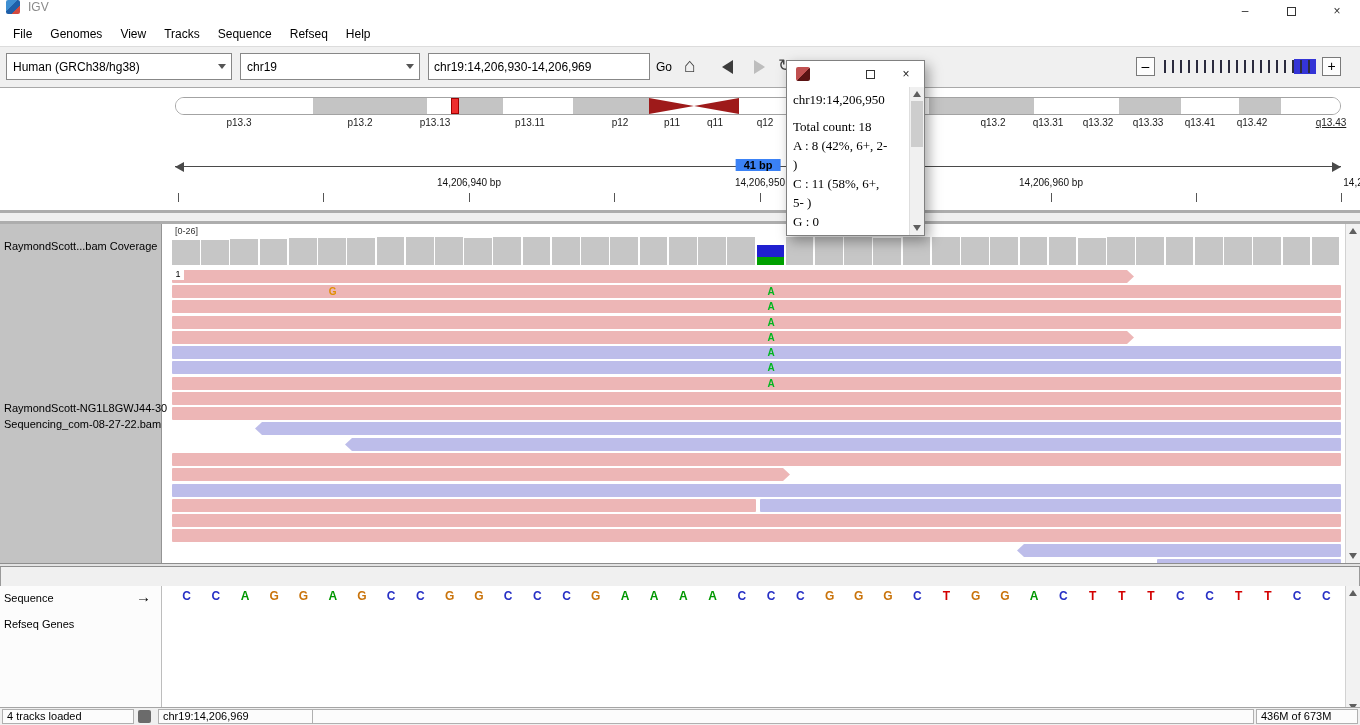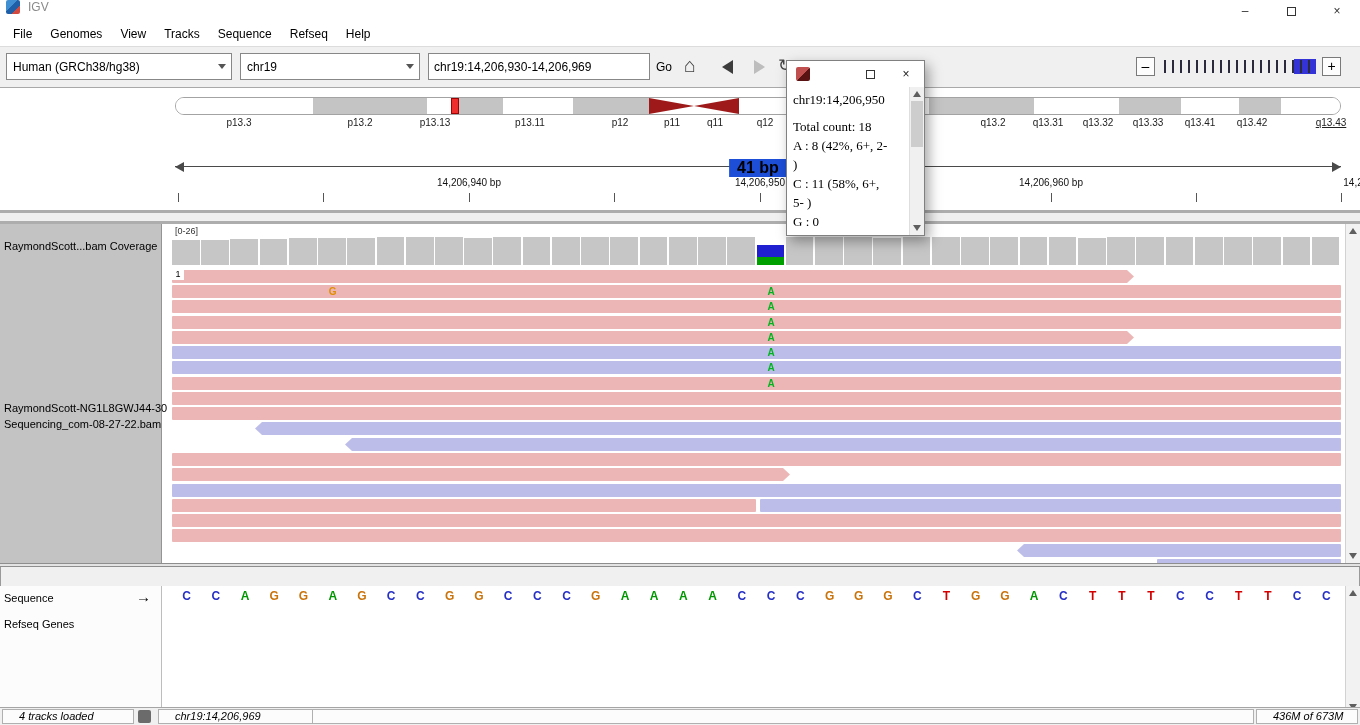--- a/index.html
+++ b/index.html
@@ -47,21 +47,21 @@
   .band { position:absolute; top:0; height:100%; }
   .cen-l { background:#9e1a1a; clip-path:polygon(0 0,100% 50%,0 100%); }
   .cen-r { background:#9e1a1a; clip-path:polygon(100% 0,100% 100%,0 50%); }
   .marker { position:absolute; top:0; width:8px; height:100%; background:#ee2d2d; border:1px solid #a00000; z-index:2; }
   #cytoband-labels { position:absolute; left:175px; top:29px; width:1166px; height:14px; }
   .cyto-label { position:absolute; top:0; transform:translateX(-50%); font-size:10px; color:#222; white-space:nowrap; }
   #ruler { position:absolute; left:175px; top:72px; width:1166px; height:48px; }
   #span-line { position:absolute; left:0; top:6px; width:100%; height:1px; background:#4a4a4a; }
   .arrhead-l { position:absolute; left:0; top:2px; width:0; height:0; border-top:5px solid transparent; border-bottom:5px solid transparent; border-right:9px solid #4a4a4a; }
   .arrhead-r { position:absolute; right:0; top:2px; width:0; height:0; border-top:5px solid transparent; border-bottom:5px solid transparent; border-left:9px solid #4a4a4a; }
-  #span-label { position:absolute; left:50%; top:-1px; transform:translateX(-50%); background:#1d4ed8; padding:0 8px; font-size:16px; font-weight:bold; }
+  #span-label { position:absolute; left:50%; top:-1px; transform:translateX(-50%); background:#3b82f6; padding:0 8px; font-size:11px; font-weight:bold; }
   #ruler-ticks { position:absolute; left:0; top:0; width:100%; height:48px; }
   .tick { position:absolute; top:33px; width:1px; height:9px; background:#555; }
   .tick-label { position:absolute; top:17px; transform:translateX(-50%); font-size:10px; color:#111; white-space:nowrap; }
 
   
   #splitter1 { position:absolute; left:0; top:210px; width:100%; height:14px; background:#f0f0f0; }
   #splitter1 .bar { position:absolute; left:0; width:100%; height:3px; background:#adadad; }
   #splitter1 .bar.b { bottom:0; } #splitter1 .bar.t { top:0; }
 
   
@@ -86,21 +86,21 @@
   #sequence-panel { position:absolute; left:0; top:586px; width:100%; height:128px; background:#fff; overflow:hidden; }
   #sequence-sidebar { position:absolute; left:0; top:0; width:162px; height:100%; background:#fcfcfc; border-right:1px solid #bdbdbd; }
   #seq-label { position:absolute; left:4px; top:6px; font-size:11px; }
   #seq-arrow { position:absolute; left:136px; top:2px; font-size:15px; font-weight:bold; }
   #refseq-label { position:absolute; left:4px; top:32px; font-size:11px; }
   #sequence-bases { position:absolute; left:172px; top:3px; width:1169px; height:16px; }
   .base { position:absolute; top:0; text-align:center; font-weight:bold; font-size:12px; }
 
   
   #statusbar { position:absolute; left:0; top:707px; width:100%; height:18px; background:#f0f0f0; border-top:1px solid #a5a5a5; font-size:11px; }
-  .status-cell { position:absolute; top:1px; height:15px; background:#fcfcfc; border:1px solid #b0b0b0; line-height:13px; padding-left:16px; white-space:nowrap; overflow:hidden;font-style:italic; }
+  .status-cell { position:absolute; top:1px; height:15px; background:#fcfcfc; border:1px solid #b0b0b0; line-height:13px; padding-left:4px; white-space:nowrap; overflow:hidden; }
   #status-icon { position:absolute; left:138px; top:2px; width:13px; height:13px; background:#6b6b6b; border-radius:2px; }
 
   
   #popup { position:absolute; left:786px; top:60px; width:139px; height:176px; background:#fff; border:1px solid #808080; box-shadow:4px 5px 12px rgba(0,0,0,.35); z-index:100; }
   #popup-titlebar { position:relative; height:26px; background:#fff; display:flex; align-items:center; }
   #popup-icon { width:14px; height:14px; margin-left:9px; border-radius:2px; background:linear-gradient(135deg,#c05050 0 50%,#5a1313 50%); }
   .pt-btns { margin-left:auto; display:flex; height:26px; }
   .pt-btn { width:36px; height:26px; display:flex; align-items:center; justify-content:center; font-size:12px; color:#222; }
   #popup-body { position:relative; height:148px; font-family:"Liberation Serif",serif; font-size:13px; }
   #popup-text { position:absolute; left:0; top:0; right:15px; bottom:0; padding:3px 2px 0 6px; overflow:hidden; }

